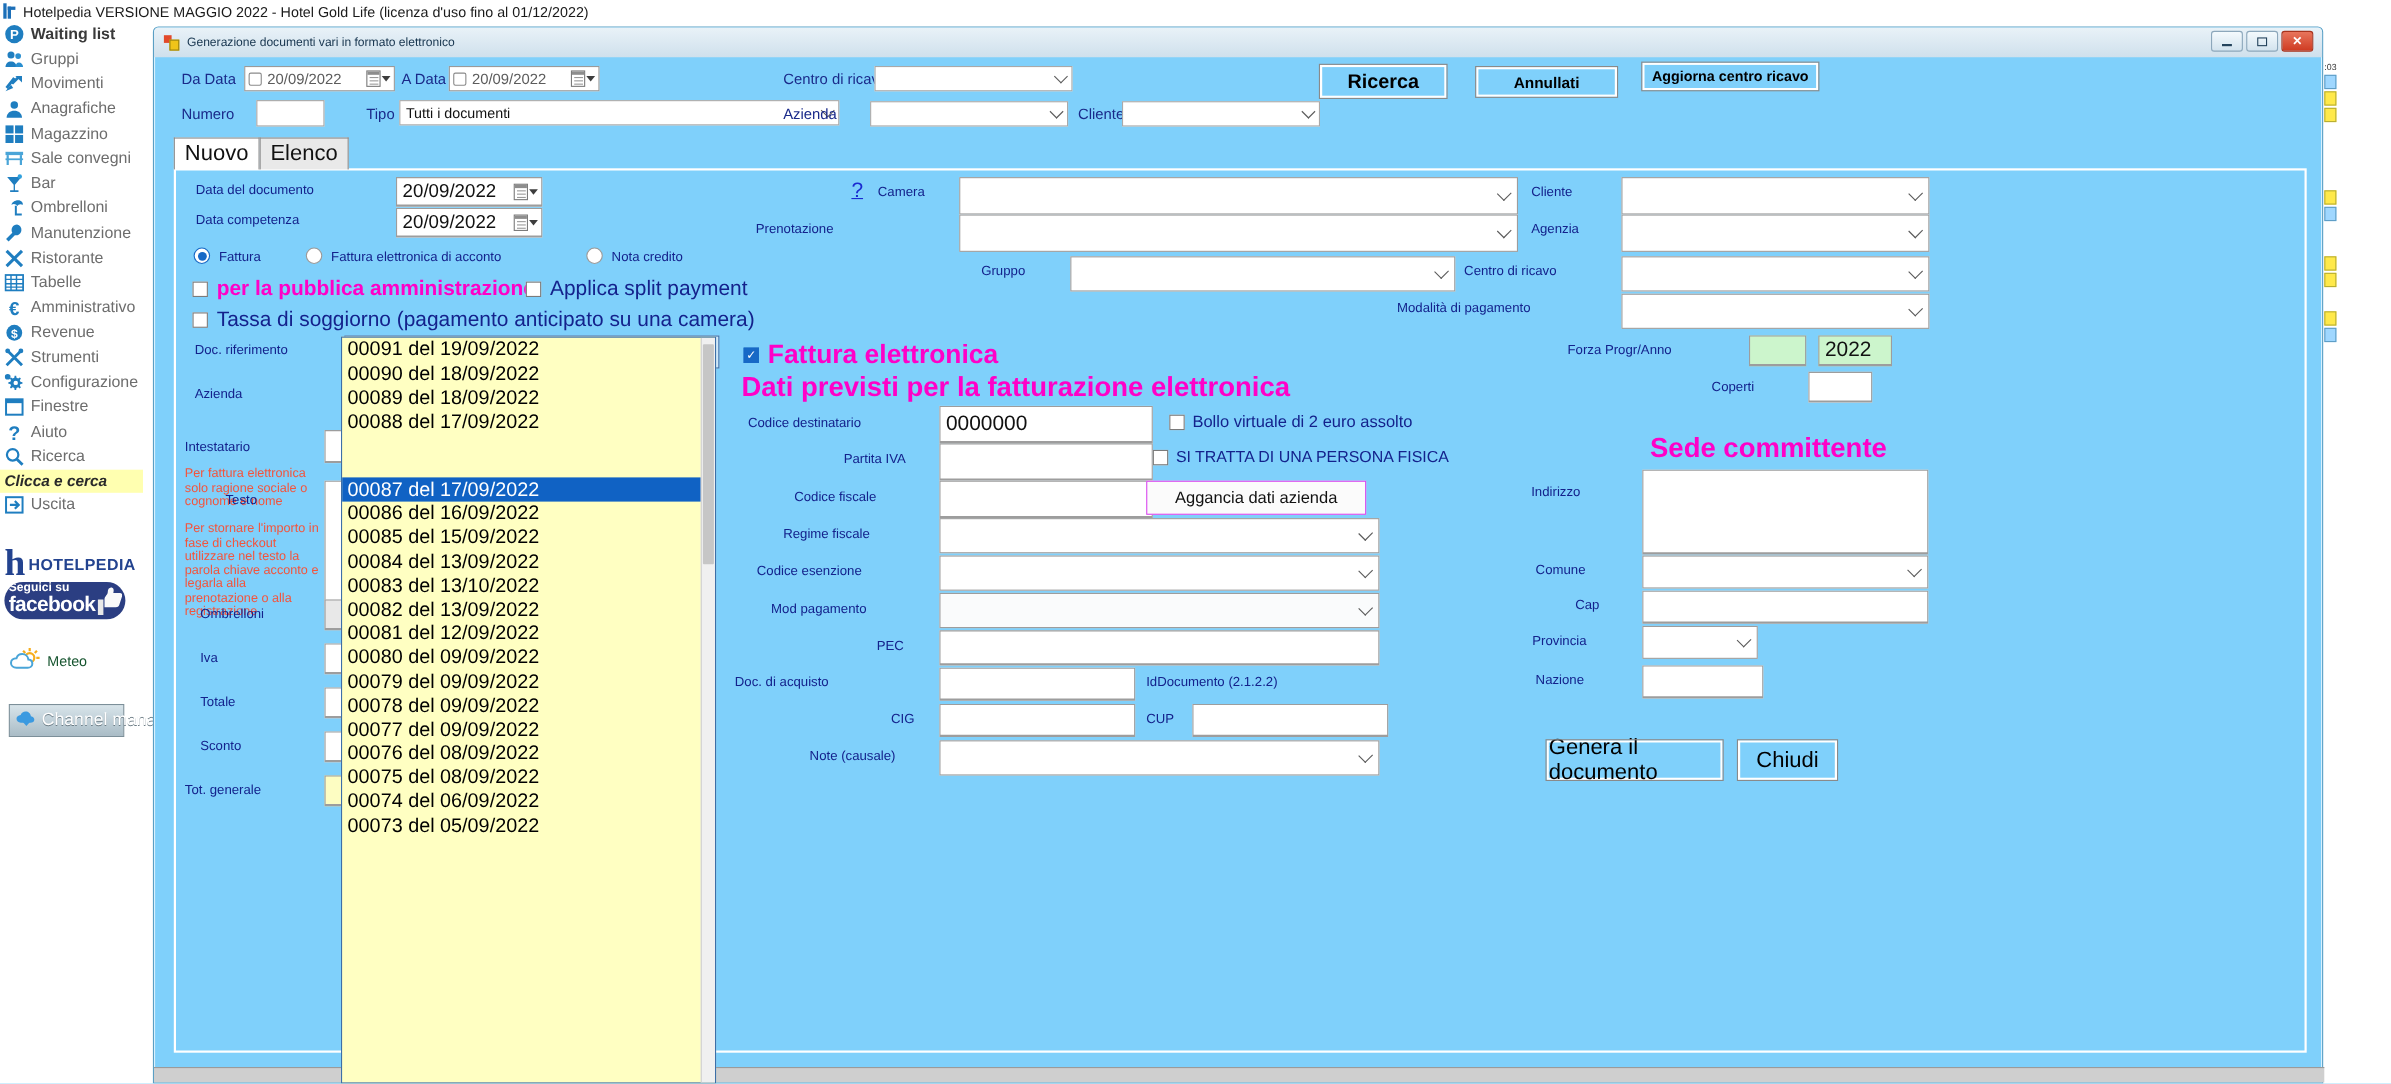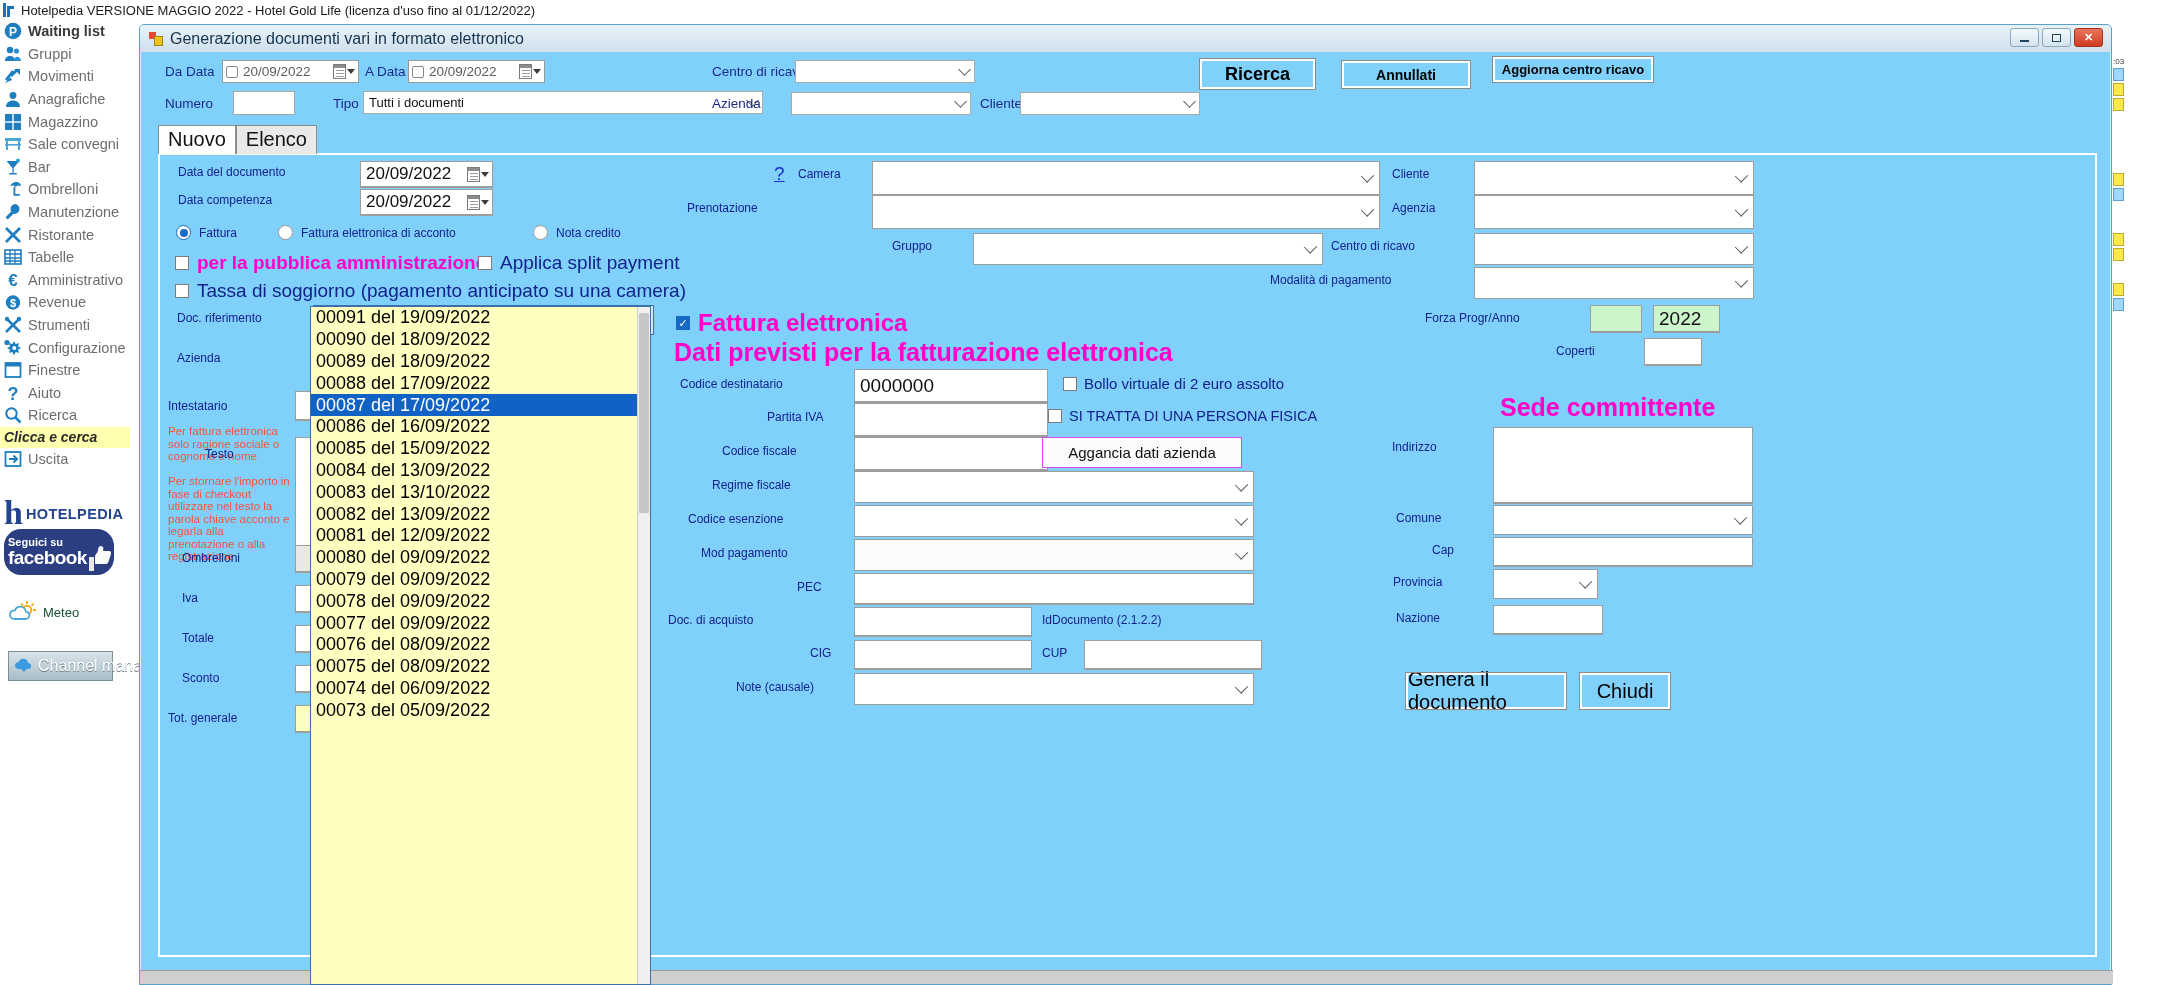--- a/index.html
+++ b/index.html
@@ -45,22 +45,22 @@
   .hp-logo{ display:flex; align-items:flex-end; gap:3px; height:30px; }
   .hp-logo .h{
     font-family:"Liberation Serif", serif; font-size:34px; font-weight:bold;
     color:#23438f; line-height:27px;
   }
   .hp-logo .word{
     font-size:14.5px; font-weight:bold; color:#23438f; letter-spacing:.4px;
     padding-bottom:4px;
   }
   .fb-banner{
-    margin-top:3px; width:110px;height:46px;background:#2b3e82;
-    display:flex;align-items:center;position:relative;overflow:hidden;border-radius:17px;
+    margin-top:3px; width:110px;height:34px;background:#2b3e82;
+    display:flex;position:relative;overflow:hidden;border-radius:17px;
   }
   .fb-banner .txt{ padding-left:4px; line-height:1; }
   .fb-banner .t1{ color:#fff;font-size:11px;font-weight:bold; }
   .fb-banner .t2{ color:#fff;font-size:19px;font-weight:bold;letter-spacing:-.6px; }
   .fb-thumb{ position:absolute; right:3px; bottom:2px; width:26px;height:28px; }
 
   .meteo{ display:flex;align-items:center;gap:5px;margin-top:24px;padding-left:4px; }
   .meteo .lbl{ color:#14532d; font-size:13px;text-align:right; }
 
   .chman{
@@ -78,21 +78,21 @@
     border:1px solid #5a9fc4;
     border-radius:5px 5px 0 0;
     box-shadow:0 0 0 1px rgba(255,255,255,.7) inset;
   }
   #win-titlebar{
     height:27px; background:linear-gradient(#e9f2f8,#cfe0ec);
     border-radius:4px 4px 0 0;
     display:flex; align-items:center; padding-left:9px; gap:7px;
     position:relative;
   }
-  #win-title{ font-size:16px;color:#15334d; }
+  #win-title{ font-size:11px;color:#15334d; }
   .vs-icon{ width:14px;height:14px;position:relative;display:inline-block; }
   .vs-icon i{ position:absolute; }
   .vs-icon i.r{ left:0;top:0;width:7px;height:7px;background:#e24a2b; }
   .vs-icon i.y{ left:5px;top:4px;width:9px;height:10px;background:#f0c419;border:1px solid #9a8412; }
   .win-btns{ position:absolute; right:8px; top:3px; display:flex; gap:3px; }
   .win-btn{
     width:29px;height:19px;border:1px solid #8ca7bb;border-radius:3px;
     background:linear-gradient(#f4fafd,#d3e3ee);
     display:flex;align-items:center;justify-content:center;
     font-size:11px;color:#24435c;
@@ -184,21 +184,21 @@
 
   
   #doc-dropdown{
     position:absolute; left:310px; top:306px; width:341px; height:679px;
     background:#ffffc2; border:1px solid #3d6fa8; z-index:50; overflow:hidden;
   }
   .dd-item{
     height:21.8px; font-size:18px; color:#000; padding-left:5px;
     display:flex; align-items:center; font-family:"Liberation Sans", sans-serif;
   }
-  .dd-item.sel-row{ background:#1062c4; color:#ffffff; }
+  .dd-item.sel-row{ background:#1062c4; color:#ffffff;margin-top:40px; }
   #dd-scrollbar{
     position:absolute; right:0; top:0; width:13px; height:679px; background:#f0f0f0;
     border-left:1px solid #cfcfcf;
   }
   #dd-thumb{ position:absolute; left:1px; top:6px; width:10px; height:200px; background:#c6c6c6; border-radius:1px; }
 
   
   #right-strip{ position:absolute; right:0; top:20px; width:62px; height:965px; background:#ffffff; }
   .strip-row{ display:flex; align-items:center; gap:2px; padding:1px 1px; }
   .strip-cell{ width:11px;height:13px;background:#ffe94a;border:1px solid #b8ae33; }

